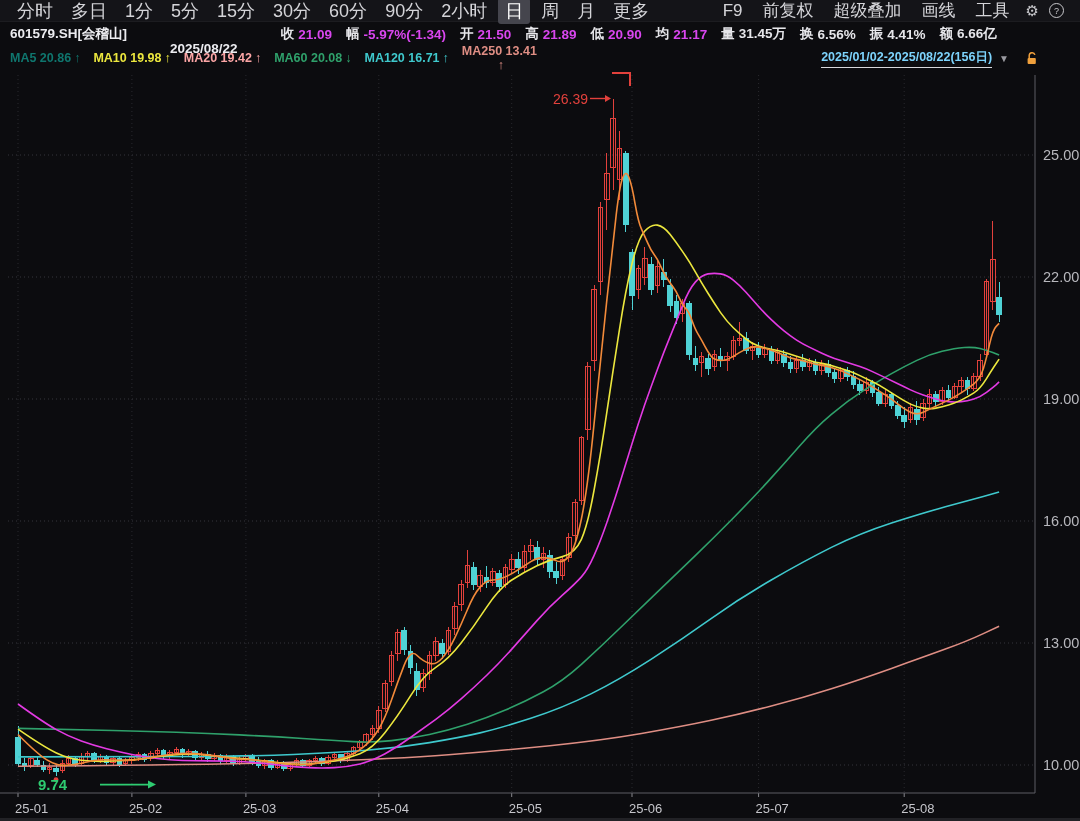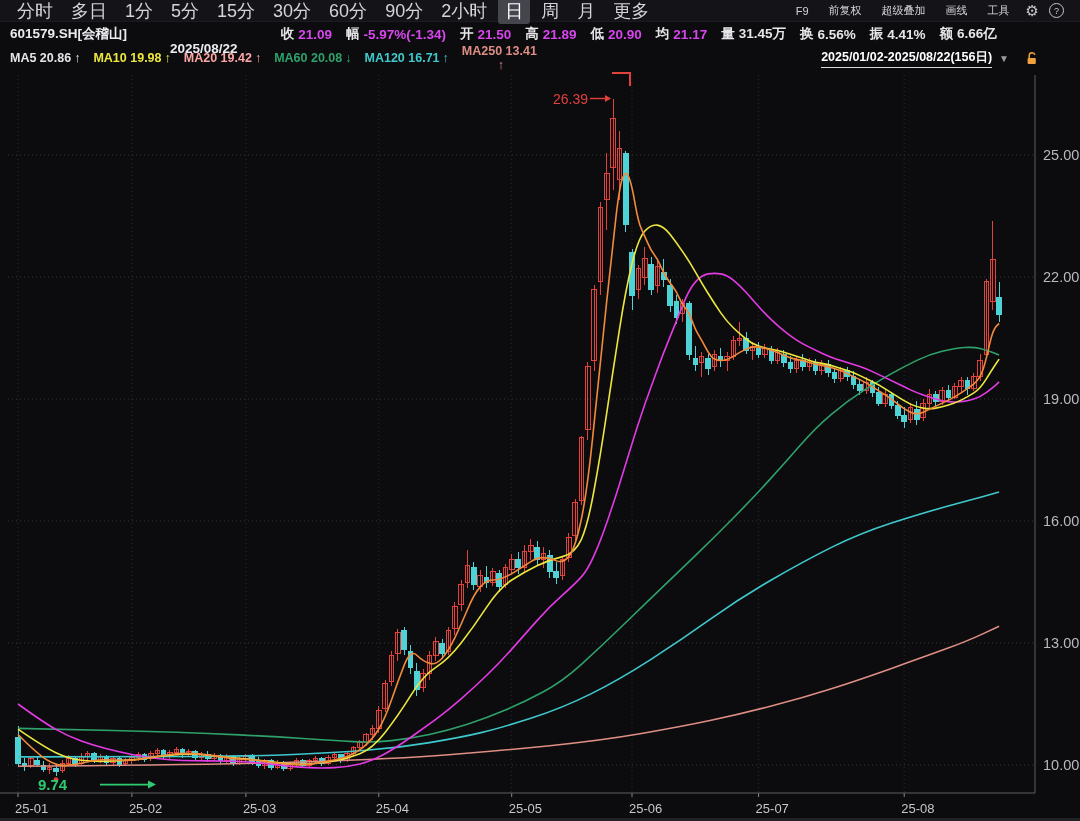--- a/index.html
+++ b/index.html
@@ -5,40 +5,40 @@
   html,body{margin:0;padding:0;background:#0c0c0f;}
   .app{position:relative;width:1080px;height:821px;background:#0c0c0f;overflow:hidden;
        font-family:"Liberation Sans","DejaVu Sans",sans-serif;}
   
   .row1{position:absolute;left:0;top:0;width:1080px;height:22px;background:#141418;
         display:flex;align-items:center;padding:0 8px;box-sizing:border-box;
         border-bottom:1px solid #1c1c20;}
   .tab{color:#d4d4d8;font-size:18px;padding:1px 7px;margin:0 2px;border-radius:3px;cursor:pointer;white-space:nowrap;}
   .tab.active{background:#45454d;color:#ffffff;}
   .r1-right{margin-left:auto;display:flex;align-items:center;}
-  .r1-btn{color:#d4d4d8;font-size:11px;padding:1px 8px;margin:0 2px;white-space:nowrap;cursor:pointer;}
+  .r1-btn{color:#d4d4d8;font-size:17px;padding:1px 8px;margin:0 2px;white-space:nowrap;cursor:pointer;}
   .gear{color:#c8c8cc;font-size:15px;margin:0 6px;cursor:pointer;line-height:1;}
   .help{width:13px;height:13px;border:1.2px solid #c8c8cc;border-radius:50%;color:#c8c8cc;
         font-size:9px;display:flex;align-items:center;justify-content:center;margin:0 8px 0 4px;cursor:pointer;}
   
   .row2{position:absolute;left:0;top:22px;width:1080px;height:24px;display:flex;align-items:center;
         padding:0 10px;box-sizing:border-box;font-size:13.5px;font-weight:700;gap:27px;}
   .sym{color:#ececf0;margin-right:16px;white-space:nowrap;}
   .qdate{color:#ececf0;margin-right:16px;white-space:nowrap;margin-top:28px;}
   .qf{display:flex;align-items:center;margin-right:14px;white-space:nowrap;}
   .qf .lab{color:#e6e6ea;margin-right:4px;}
   .qf .val.down{color:#d946ef;}
   .qf .val.flat{color:#e6e6ea;}
   
   .row3{position:absolute;left:0;top:46px;width:1080px;height:24px;display:flex;align-items:center;
         padding:0 10px;box-sizing:border-box;font-size:12.5px;font-weight:700;}
   .mai{display:flex;align-items:center;margin-right:13px;white-space:nowrap;}
   .mai .arr{margin-left:3px;font-weight:400;}
   .r3-right{margin-left:auto;display:flex;align-items:center;margin-right:30px;}
-  .rng{color:#ffffff;font-weight:700;font-size:12.5px;border-bottom:1px solid #d8d8dc;
+  .rng{color:#7dd3fc;font-weight:700;font-size:12.5px;border-bottom:1px solid #d8d8dc;
        padding-bottom:1px;cursor:pointer;white-space:nowrap;}
   .dd{color:#9a9aa0;font-size:10px;margin:0 8px 0 7px;cursor:pointer;}
   .lock{margin-left:8px;cursor:pointer;display:flex;align-items:center;}
   
   #chart{position:absolute;left:0;top:70px;}
   .bottomedge{position:absolute;left:0;bottom:0;width:1080px;height:3px;background:#222226;}
 </style>
 </head>
 <body>
 
@@ -114,21 +114,21 @@
         </span>
         <span class="qf">
           <span class="lab">额</span>
           <span class="val flat">6.66亿</span>
         </span>
       </span>
   </div>
 
   <div class="row3">
     <span id="maitems" style="display:flex;align-items:center;">
-        <span class="mai" style="color: #e5e5e5;">
+        <span class="mai" style="color: #0f766e;">
           <span>MA5 20.86</span>
           <span class="arr">↑</span>
         </span>
         <span class="mai" style="color: rgb(236, 231, 62);">
           <span>MA10 19.98</span>
           <span class="arr">↑</span>
         </span>
         <span class="mai" style="color: #fca5a5;">
           <span>MA20 19.42</span>
           <span class="arr">↑</span>

